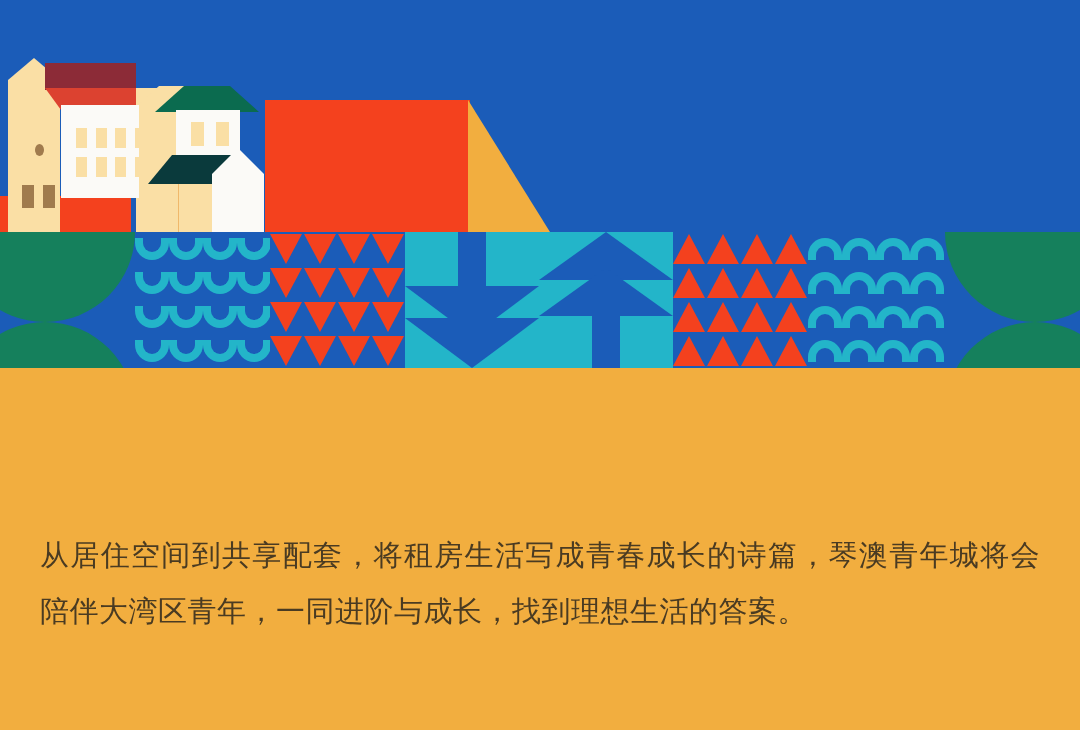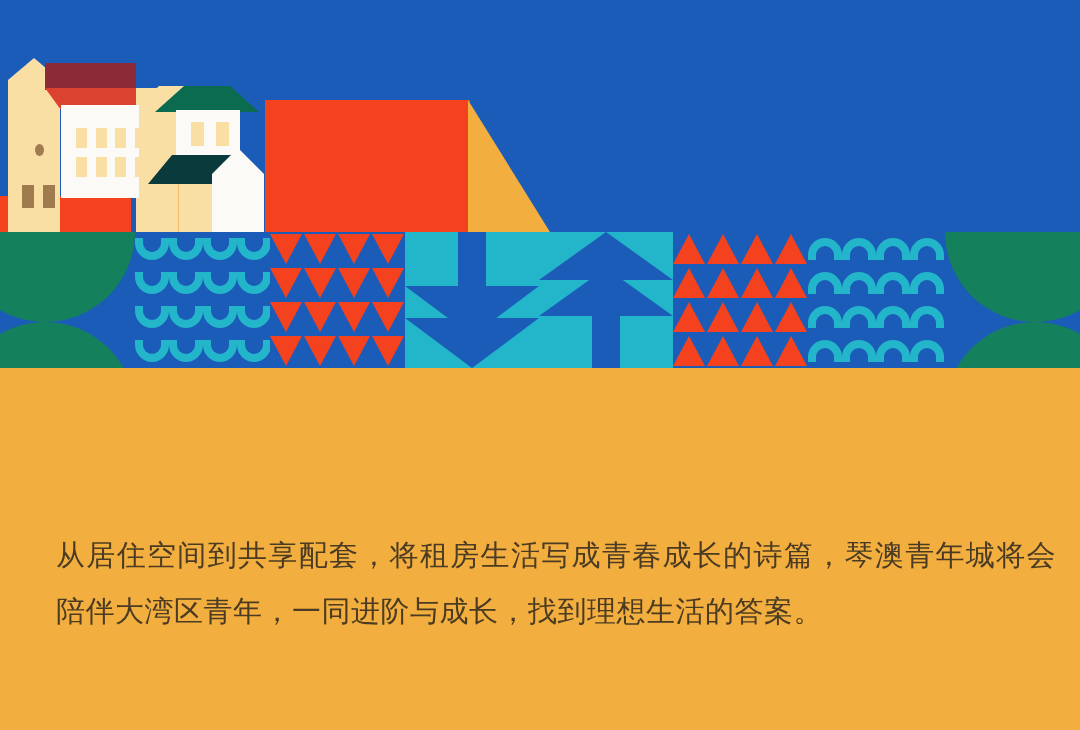--- a/index.html
+++ b/index.html
@@ -262,21 +262,20 @@
     background: #23b5c9;
   }
 
   
   .caption-area {
     position: absolute;
     left: 0; top: 368px;
     width: 1040px;
     height: 362px;
     background: #f2ae3f;
-    margin-left: 16px;
   }
   .caption {
     position: absolute;
     left: 40px;
     top: 130px;
     width: 1000px;
     font-size: 29px;
     line-height: 56px;
     letter-spacing: 0.5px;
     color: #4a3b22;

